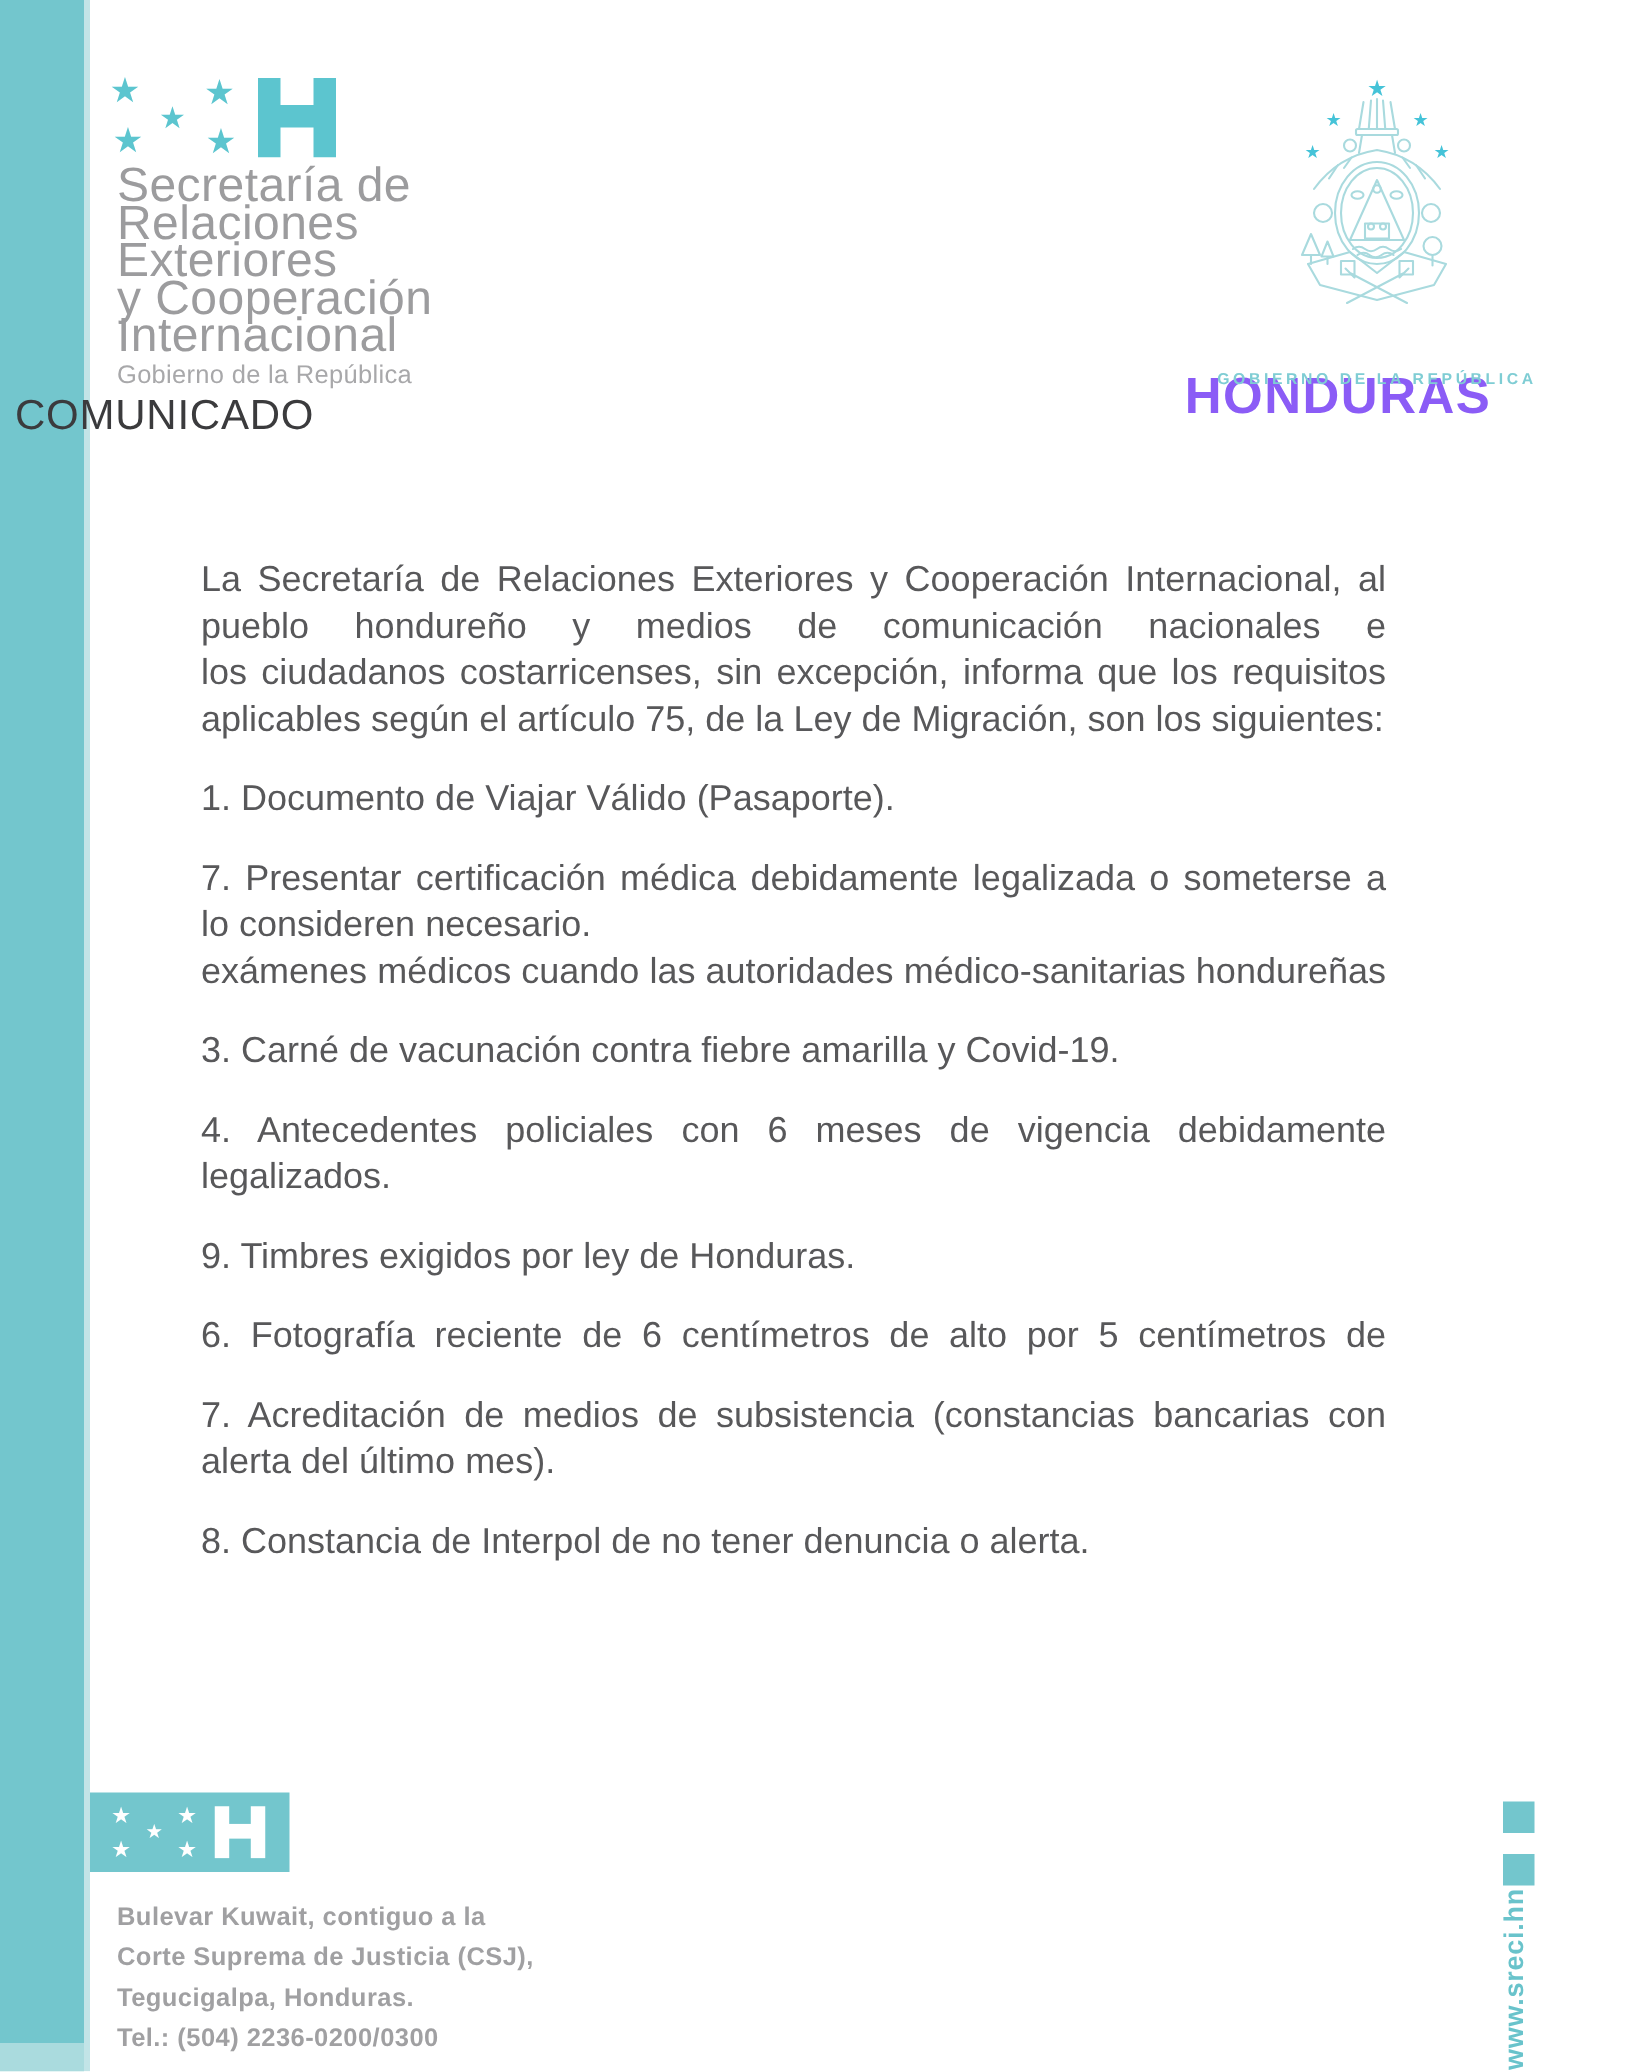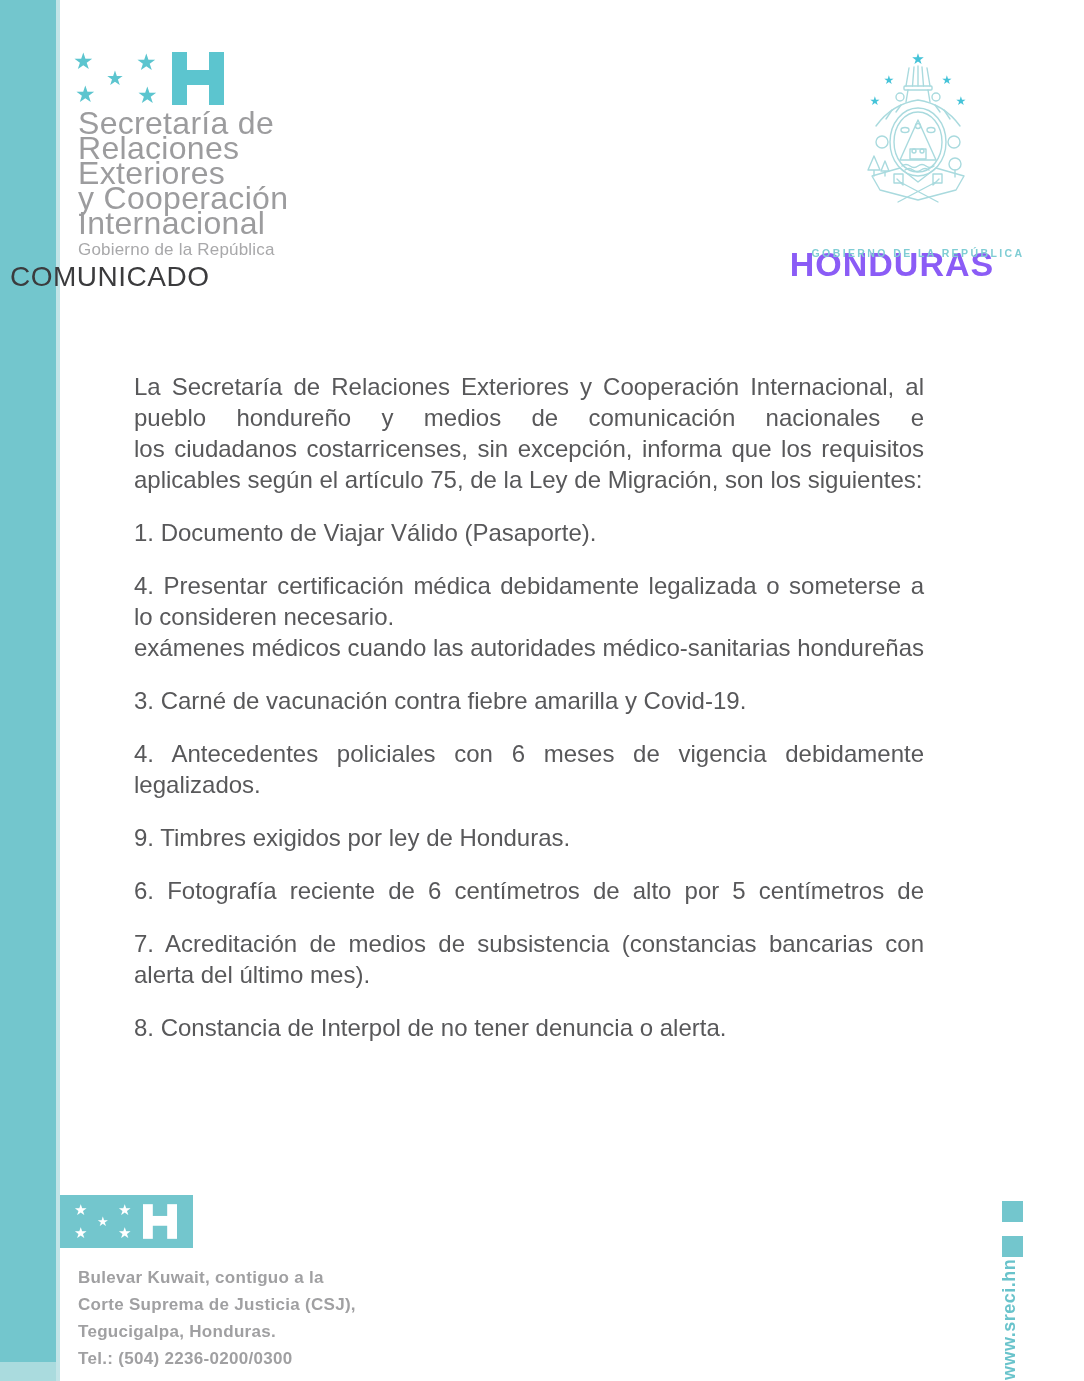--- a/index.html
+++ b/index.html
@@ -144,21 +144,21 @@
       <div class="para">
         <div class="ln jl">La Secretaría de Relaciones Exteriores y Cooperación Internacional, al</div>
         <div class="ln jl">pueblo hondureño y medios de comunicación nacionales e</div>
         <div class="ln jl">los ciudadanos costarricenses, sin excepción, informa que los requisitos</div>
         <div class="ln">aplicables según el artículo 75, de la Ley de Migración, son los siguientes:</div>
       </div>
       <div class="para">
         <div class="ln">1. Documento de Viajar Válido (Pasaporte).</div>
       </div>
       <div class="para">
-        <div class="ln jl">4. Presentar certificación médica debidamente legalizada o someterse a</div>
+        <div class="ln jl">7. Presentar certificación médica debidamente legalizada o someterse a</div>
         <div class="ln">lo consideren necesario.</div>
         <div class="ln jl">exámenes médicos cuando las autoridades médico-sanitarias hondureñas</div>
       </div>
       <div class="para">
         <div class="ln">3.  Carné de vacunación contra fiebre amarilla y Covid-19.</div>
       </div>
       <div class="para">
         <div class="ln jl">4. Antecedentes policiales con 6 meses de vigencia debidamente</div>
         <div class="ln">legalizados.</div>
       </div>

